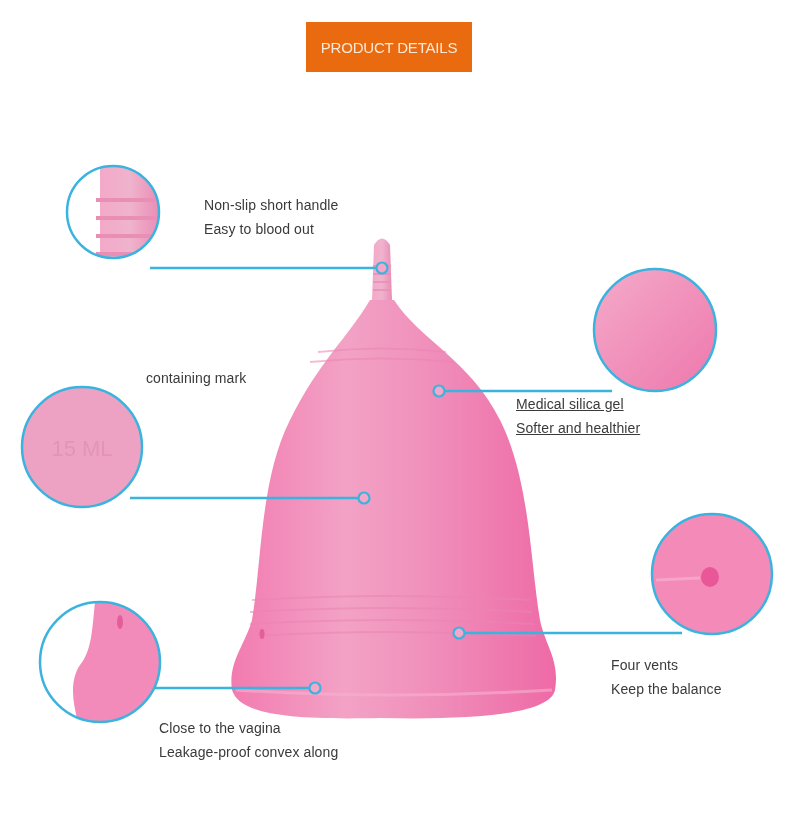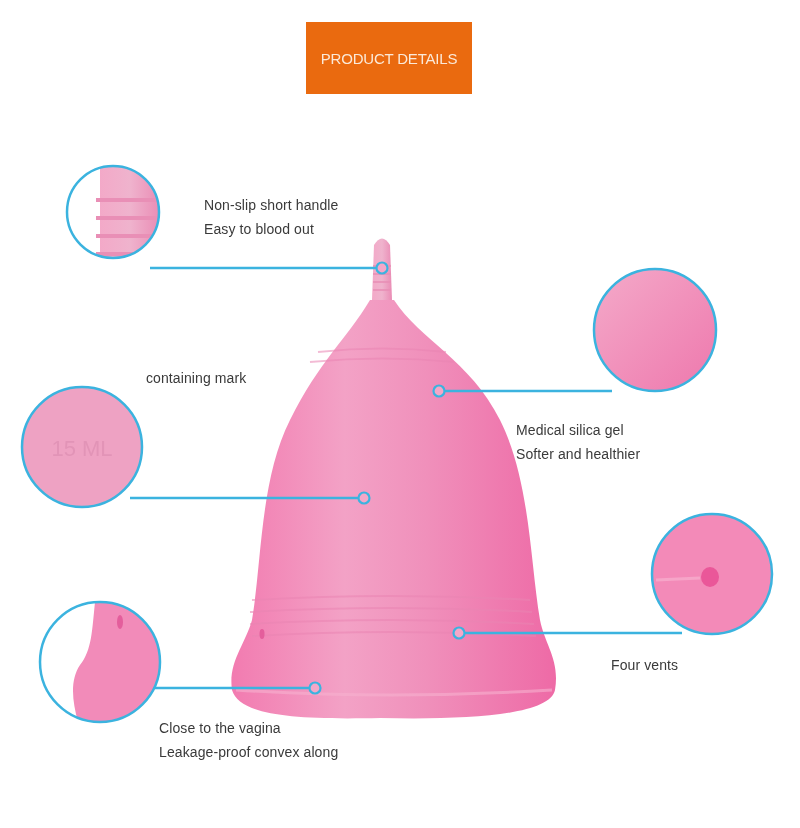--- a/index.html
+++ b/index.html
@@ -1,18 +1,18 @@
 <!DOCTYPE html>
 <html><head>
 <meta charset="utf-8">
 <style>
   html, body { margin:0; padding:0; }
   body { width:800px; height:828px; background:#ffffff; position:relative; overflow:hidden;
          font-family:"Liberation Sans", sans-serif; }
-  .banner { position:absolute; left:306px; top:22px; width:166px; height:72px; background:#ea6a0f;
+  .banner { position:absolute; left:306px; top:22px; width:166px; height:50px; background:#ea6a0f;
             color:#fbe9d8; font-size:15px; display:flex; align-items:center; justify-content:center; letter-spacing:-0.2px; }
   .stage { position:absolute; left:0; top:0; width:800px; height:828px; }
   .label { position:absolute; color:#3a3a3a; font-size:14px; line-height:24px; letter-spacing:0.1px; white-space:nowrap; }
   .label div { display:block; }
 </style>
 </head>
 <body>
 
 <div class="banner">
   <span>PRODUCT DETAILS</span>
@@ -132,25 +132,26 @@
 
 <div class="label" style="left:204px; top:193px;">
   <div>Non-slip short handle</div>
   <div>Easy to blood out</div>
 </div>
 
 <div class="label" style="left:146px; top:366px;">
   <div>containing mark</div>
 </div>
 
-<div class="label" style="left:516px; top:418px;">
+<div class="label" style="left:516px; top:392px;text-decoration:underline;">
   <div>Medical silica gel</div>
   <div>Softer and healthier</div>
 </div>
 
 <div class="label" style="left:567px; top:653px;margin-left:44px;">
   <div>Four vents</div>
+  <div>Keep the balance</div>
 </div>
 
 <div class="label" style="left:159px; top:716px;">
   <div>Close to the vagina</div>
   <div>Leakage-proof convex along</div>
 </div>
 
 </body></html>

